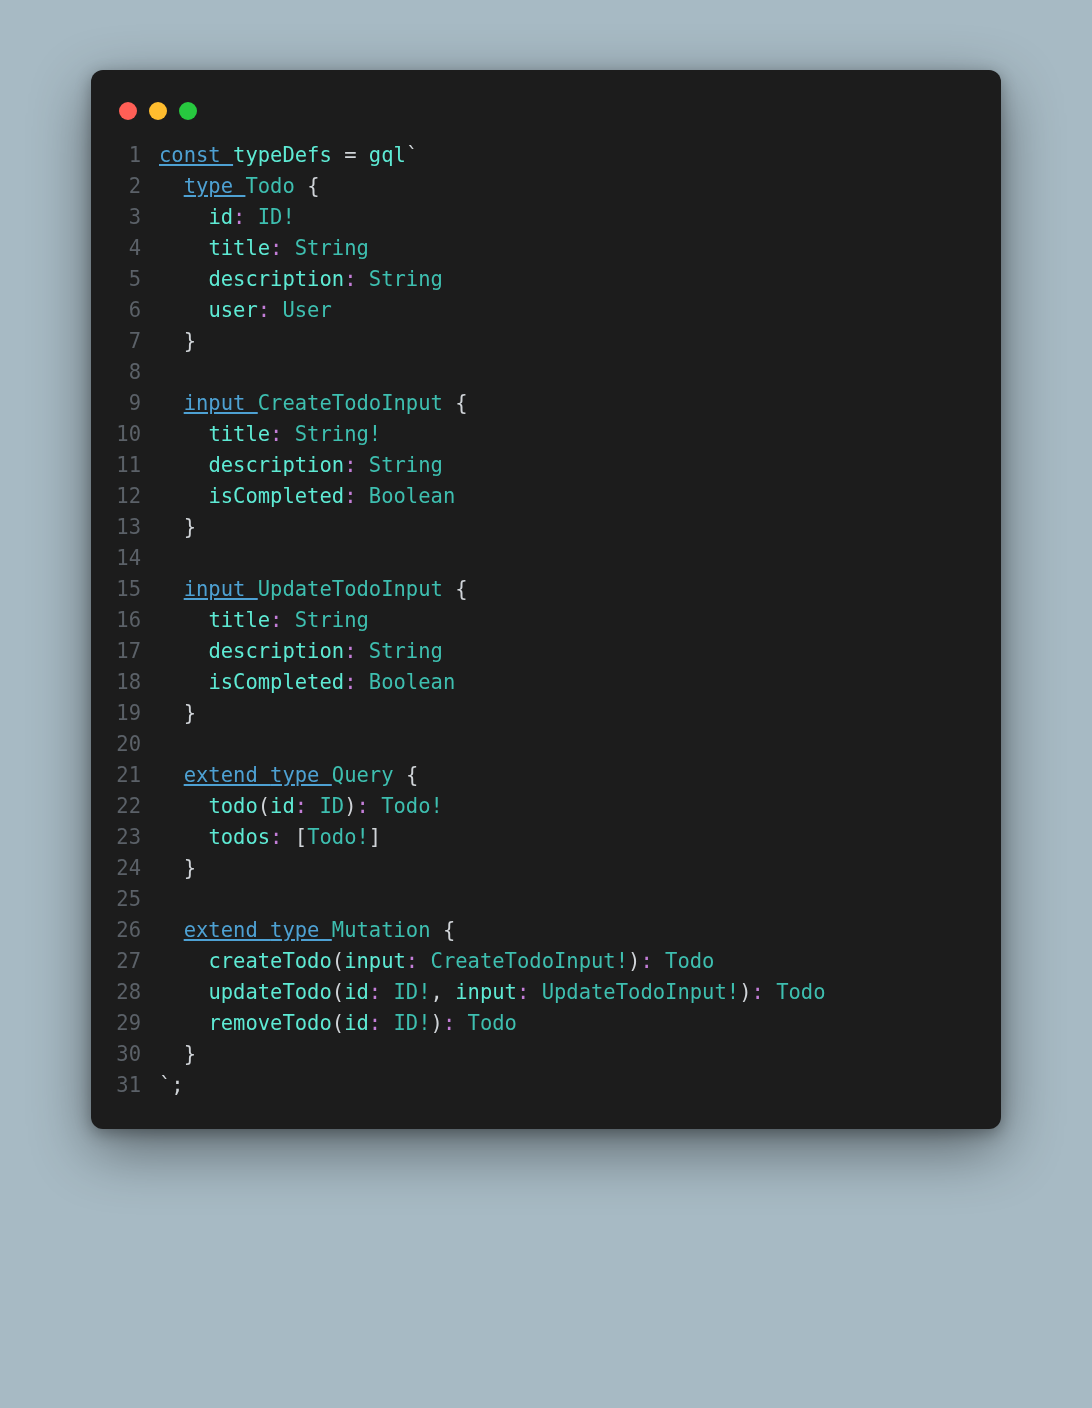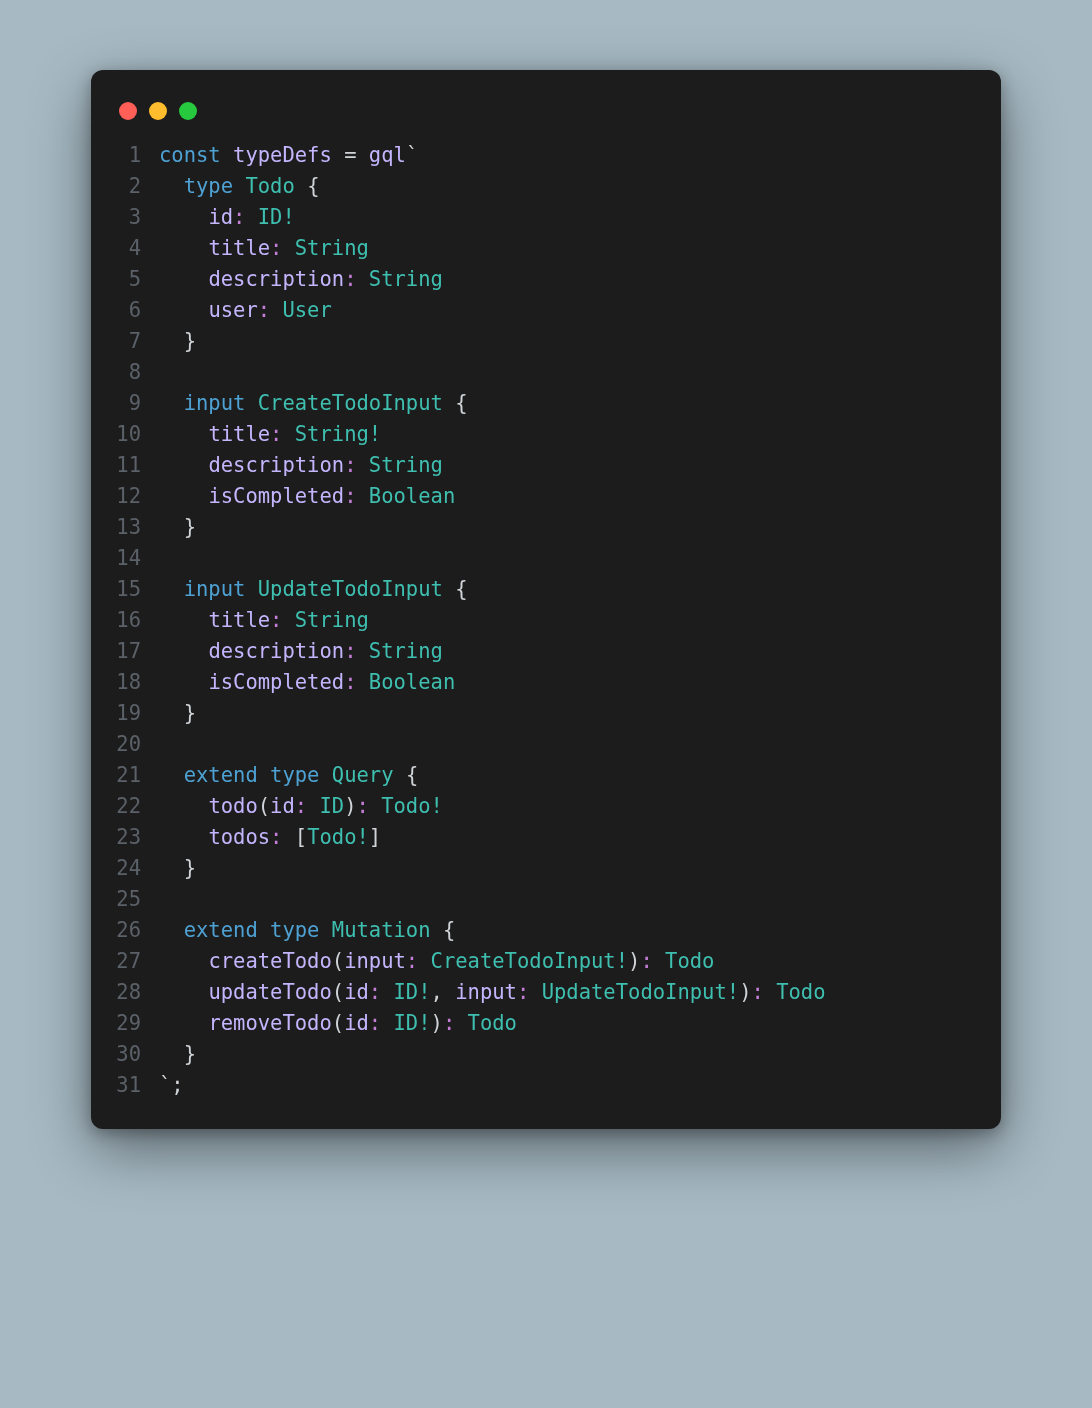--- a/index.html
+++ b/index.html
@@ -44,22 +44,22 @@
   .gutter {
     color: #5b6168;
     width: 44px;
     text-align: right;
     padding-right: 18px;
     user-select: none;
     flex-shrink: 0;
   }
   .content { flex: 1; }
   .c-default { color: #d0d4d8; }
-  .c-keyword { color: #4ea1d3; }    
-  .c-ident   { color: #c4b5fd; }    
+  .c-keyword { color: #4ea1d3; text-decoration: underline; }    
+  .c-ident   { color: #5eead4; }    
   .c-type    { color: #3ebfb0; }    
   .c-punct   { color: #d0d4d8; }    
   .c-op      { color: #d0d4d8; }    
   .c-colon   { color: #c47ed8; }    
   .c-bang    { color: #3ebfb0; }
   .c-brace   { color: #d0d4d8; }
   .c-paren   { color: #d0d4d8; }
 </style>
 </head>
 <body>

